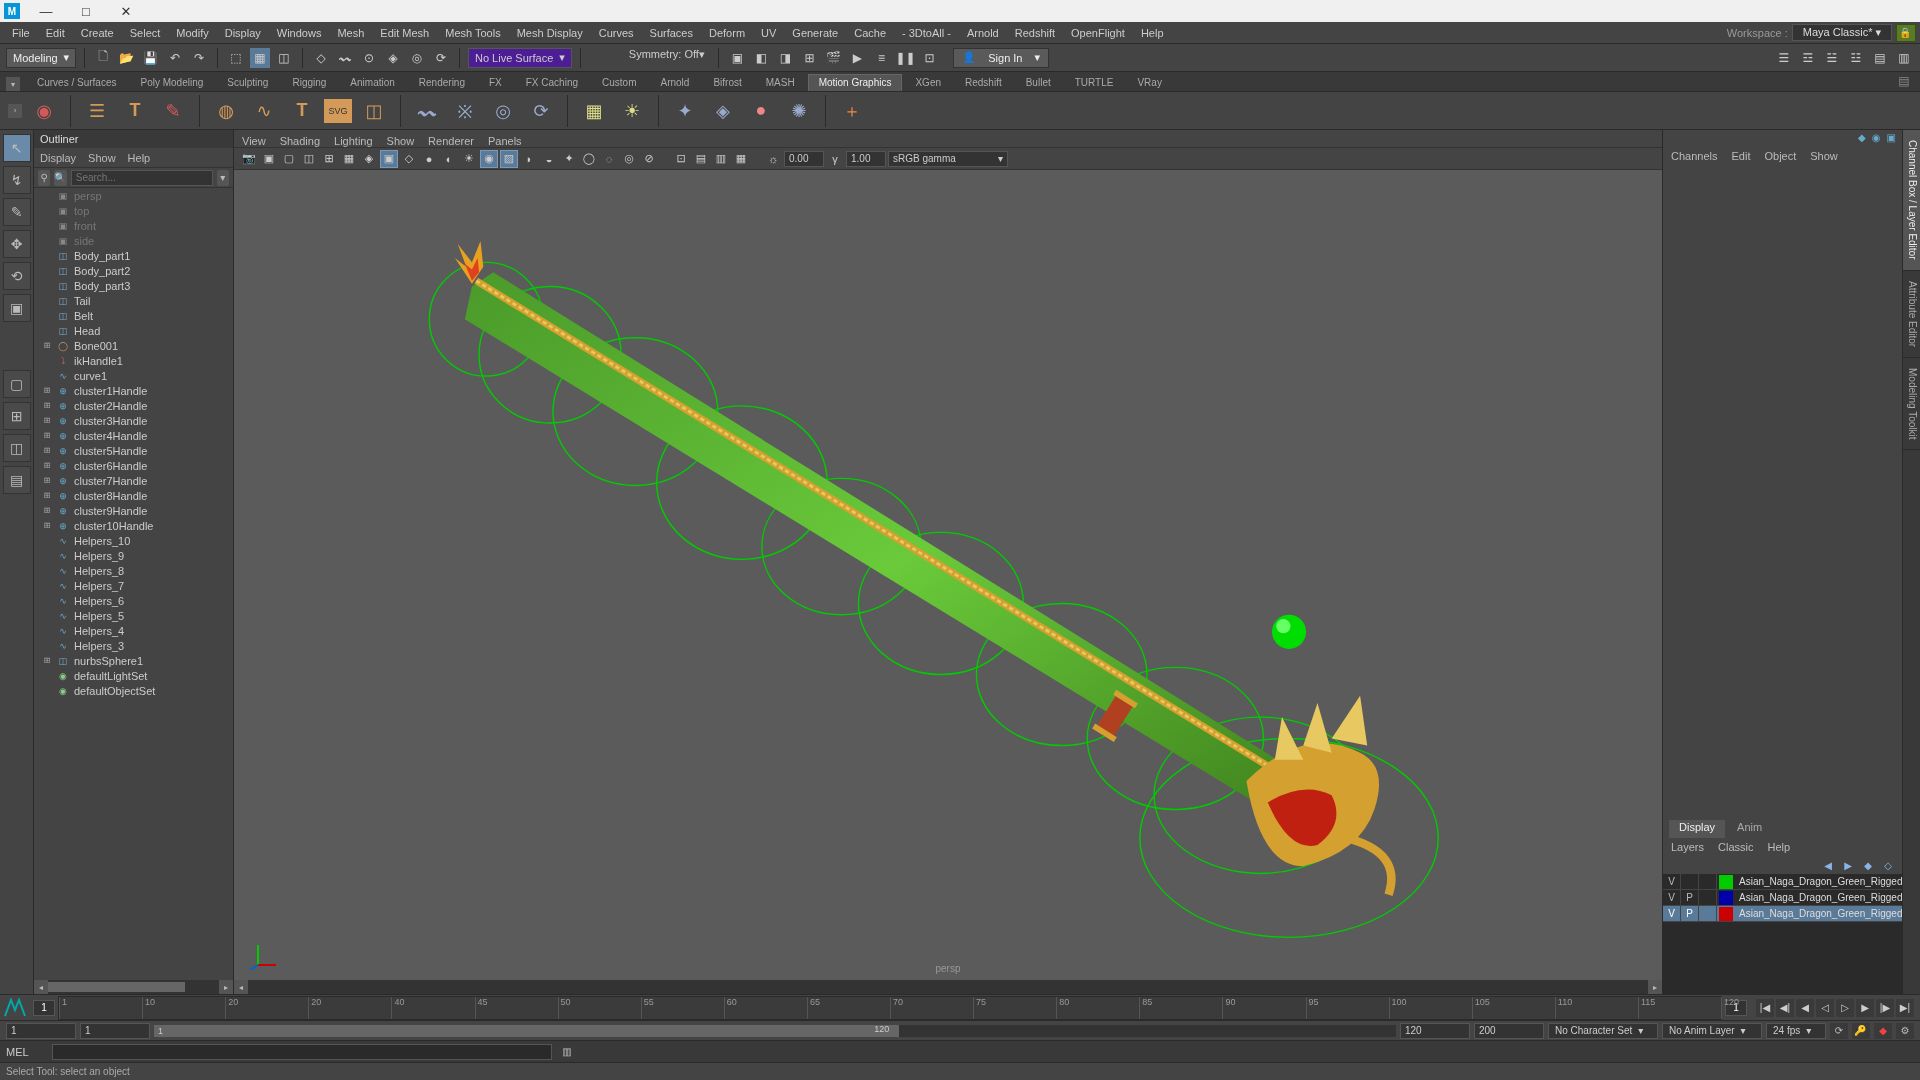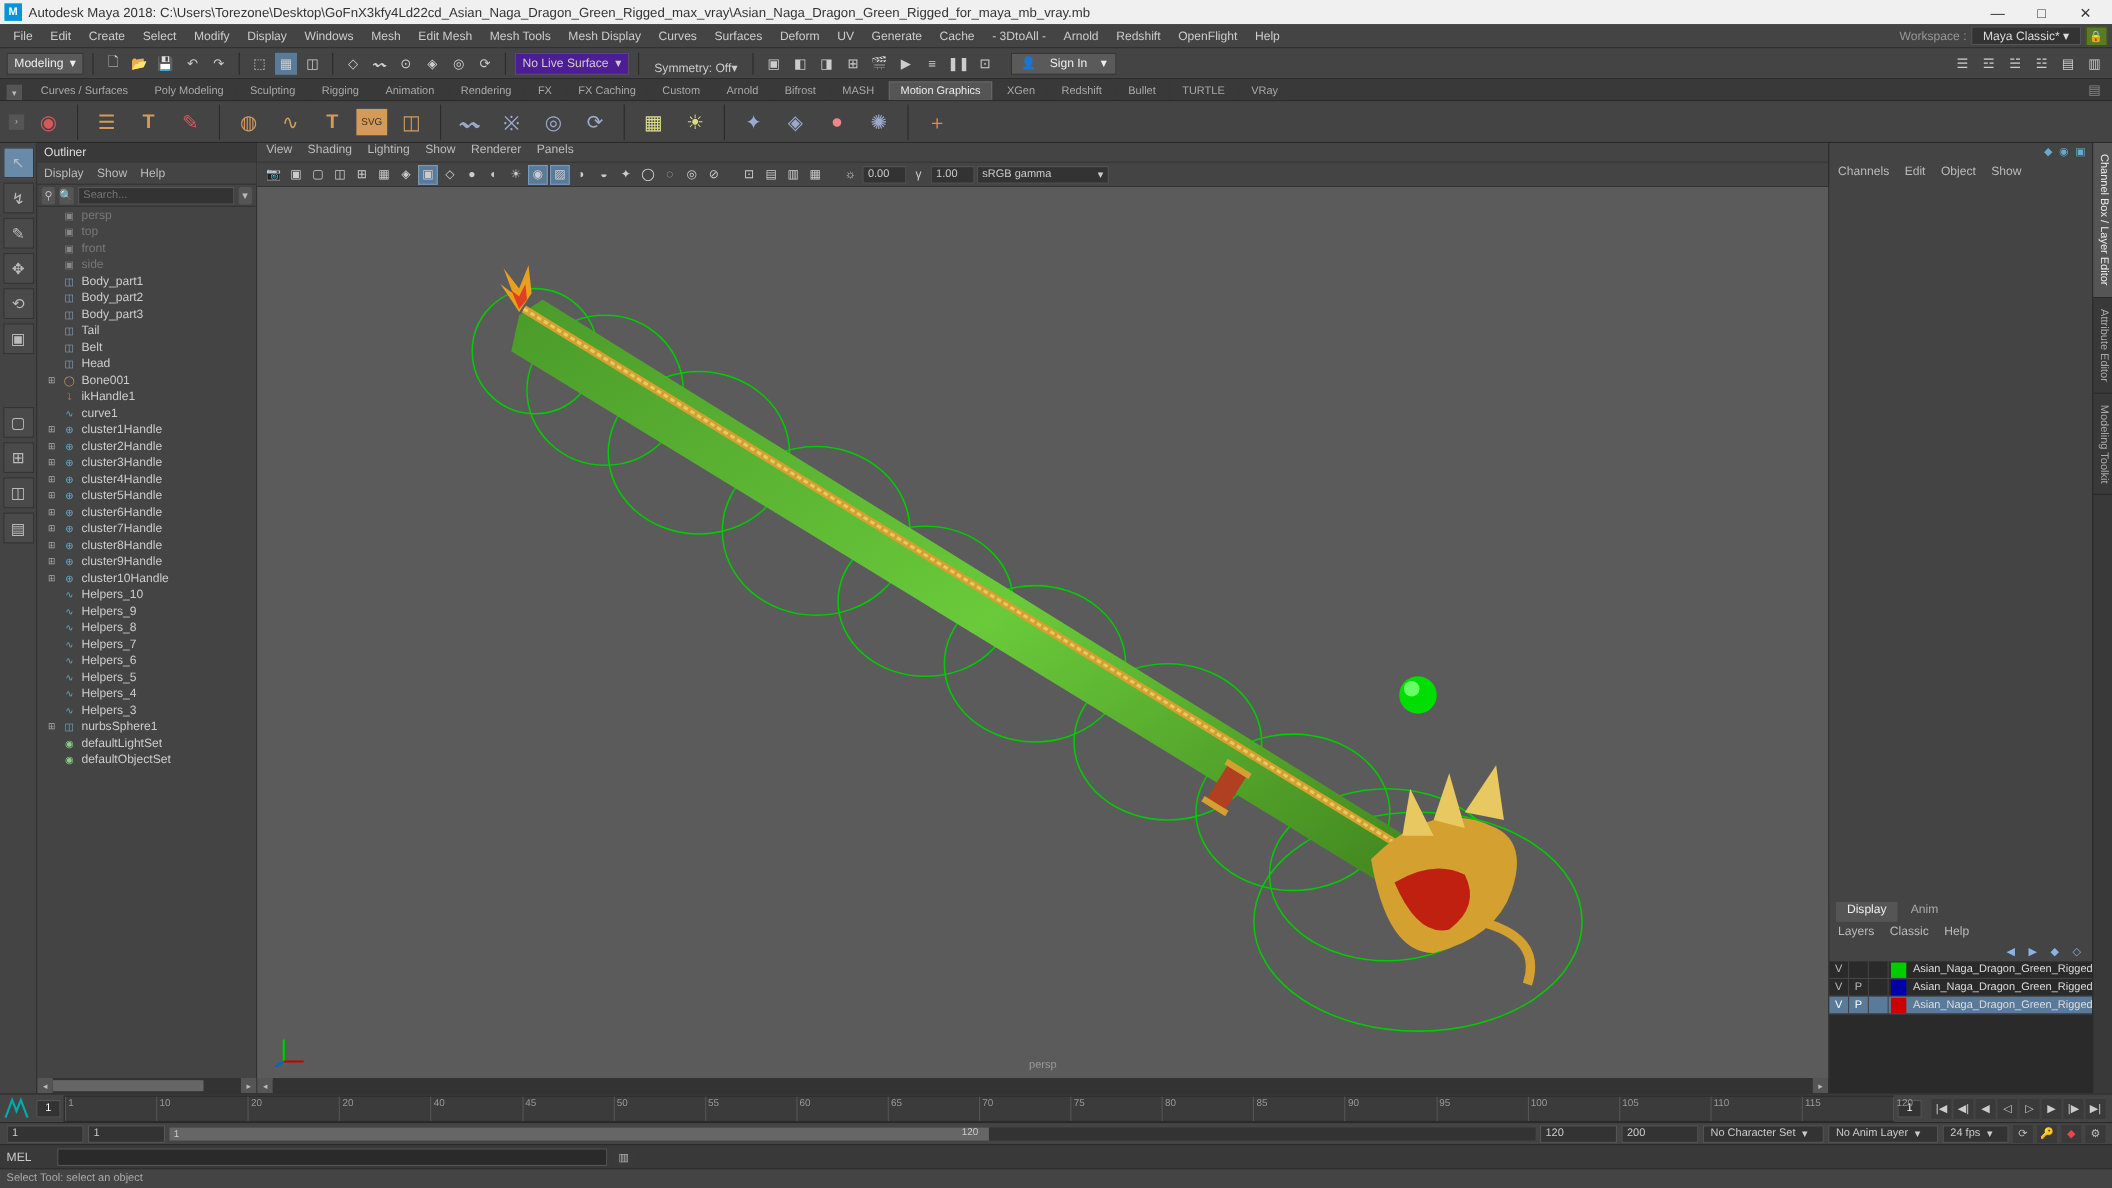--- a/index.html
+++ b/index.html
@@ -16,21 +16,21 @@
 .menubar .ws-label { font-size: 11px; color: #999; margin-right: 4px; }
 .menubar .ws-dd { background: #333; border: 1px solid #555; padding: 1px 10px; font-size: 11px; color: #ddd; margin-right: 4px; }
 .menubar .lockbtn { width: 20px; height: 18px; background: #5a7a2a; border: 1px solid #385010; display:flex; align-items:center; justify-content:center; color:#fff; font-size:10px;}
 
 .toolbar1 { height: 28px; background: #444; display: flex; align-items: center; padding: 0 6px; border-bottom: 1px solid #2a2a2a; gap: 4px; }
 .dd-modeling { width: 70px; height: 20px; background: #5a5a5a; border: 1px solid #333; color: #eee; font-size: 11px; padding: 0 6px; display: flex; align-items: center; justify-content: space-between; }
 .tb-sep { width: 1px; height: 20px; background: #2a2a2a; margin: 0 4px; }
 .tb-btn { width: 20px; height: 20px; display: flex; align-items: center; justify-content: center; color: #ccc; font-size: 12px; }
 .tb-btn.active { background: #5a7a9a; }
 .dd-ls { height: 20px; background: #4c1d95; border: 1px solid #555; padding: 0 6px; font-size: 11px; color: #ccc; display: flex; align-items: center; gap: 6px; }
-.dd-sym { height: 20px; padding: 0 6px; font-size: 11px; color: #ccc; display: flex; align-items: flex-end; }
+.dd-sym { height: 20px; padding: 0 6px; font-size: 11px; color: #ccc; display: flex; align-items: flex-start; margin-left: 34px; }
 .signin { height: 20px; background: #5a5a5a; border: 1px solid #333; padding: 0 8px; display: flex; align-items: center; gap: 6px; color: #eee; font-size: 11px; margin-left: 10px; }
 
 .shelftabs { height: 20px; background: #393939; display: flex; align-items: flex-end; padding: 0 6px; gap: 2px; border-bottom: 1px solid #2a2a2a; }
 .shelftab { padding: 2px 10px; font-size: 10px; color: #aaa; background: #393939; border: 1px solid transparent; }
 .shelftab.active { background: #555; color: #eee; border: 1px solid #666; border-bottom: 1px solid #555; }
 .shelftabs .togglebtn { width: 14px; height: 14px; background: #555; margin-right: 4px; display:flex;align-items:center;justify-content:center;font-size:8px;}
 
 .shelf { height: 38px; background: #444; display: flex; align-items: center; padding: 0 8px; gap: 6px; border-bottom: 1px solid #2a2a2a; }
 .shelf .togglebtn { width: 14px; height: 14px; background: #555; display:flex;align-items:center;justify-content:center;font-size:8px;}
 .shelf-btn { width: 32px; height: 32px; display: flex; align-items: center; justify-content: center; font-size: 18px; }
@@ -54,21 +54,21 @@
 .outliner-list::-webkit-scrollbar-thumb { background: #666; }
 .ol-item { height: 15px; display: flex; align-items: center; padding-left: 4px; gap: 4px; white-space: nowrap; color: #ccc; }
 .ol-icon { width: 14px; height: 12px; display: inline-flex; align-items: center; justify-content: center; font-size: 9px; }
 .ol-expand { width: 10px; display: inline-flex; align-items: center; justify-content: center; font-size: 8px; color: #aaa; }
 .hscroll { height: 14px; background: #333; display: flex; align-items: center; }
 .hscroll .arrow { width: 14px; height: 14px; background: #555; display:flex;align-items:center;justify-content:center;font-size:8px;}
 .hscroll .track { flex: 1; height: 10px; background: #333; position: relative; }
 .hscroll .thumb { position: absolute; height: 10px; background: #666; }
 
 .viewport-col { flex: 1; display: flex; flex-direction: column; background: #5b5b5b; }
-.vp-menu { height: 18px; background: #444; display: flex; align-items: flex-start; gap: 14px; padding: 0 8px; border-bottom: 1px solid #333; }
+.vp-menu { height: 18px; background: #444; display: flex; align-items: flex-end; gap: 14px; padding: 0 8px; border-bottom: 1px solid #333; }
 .vp-tools { height: 22px; background: #444; display: flex; align-items: center; gap: 2px; padding: 0 6px; border-bottom: 1px solid #333; }
 .vp-tool { width: 18px; height: 18px; display: flex; align-items: center; justify-content: center; font-size: 11px; color: #ccc; border: 1px solid transparent; }
 .vp-tool.on { background: #5a7a9a; border: 1px solid #7a9aba; }
 .vp-num { width: 40px; height: 16px; background: #333; border: 1px solid #555; font-size: 10px; padding: 0 4px; color: #ccc; display:flex;align-items:center;}
 .vp-gamma { width: 120px; height: 16px; background: #333; border: 1px solid #555; font-size: 10px; padding: 0 4px; color: #ccc; display:flex;align-items:center;justify-content:space-between;}
 .viewport { flex: 1; background: #5b5b5b; position: relative; overflow: hidden; }
 .viewport svg { position: absolute; top: 0; left: 0; width: 100%; height: 100%; }
 .vp-label { position: absolute; bottom: 6px; left: 50%; transform: translateX(-50%); font-size: 10px; color: #999; }
 .vp-axis { position: absolute; bottom: 10px; left: 14px; width: 30px; height: 30px; }
 .vp-hscroll { height: 14px; background: #333; display:flex;align-items:center;}
@@ -113,21 +113,20 @@
 .cmdbar input { width: 500px; height: 16px; background: #2a2a2a; border: 1px solid #555; color: #ccc; font-size: 10px; padding: 0 4px; }
 .cmdbar .result { flex: 1; height: 16px; background: #2a2a2a; border: 1px solid #555; color: #999; font-size: 10px; padding: 0 4px; line-height: 14px; }
 
 .helpline { height: 18px; background: #444; padding: 0 6px; font-size: 10px; color: #aaa; line-height: 18px; border-top: 1px solid #2a2a2a; }
 </style>
 </head>
 <body>
 
 <div class="titlebar">
   <div class="icon">M</div>
-  <div class="title">Autodesk Maya 2018: C:\Users\Torezone\Desktop\GoFnX3kfy4Ld22cd_Asian_Naga_Dragon_Green_Rigged_max_vray\Asian_Naga_Dragon_Green_Rigged_for_maya_mb_vray.mb</div>
   <div class="winbtn">—</div>
   <div class="winbtn">□</div>
   <div class="winbtn">✕</div>
 </div>
 
 <div class="menubar">
   <div id="menubar-items" style="display:flex;">
       <div class="mitem">File</div>
       <div class="mitem">Edit</div>
       <div class="mitem">Create</div>

